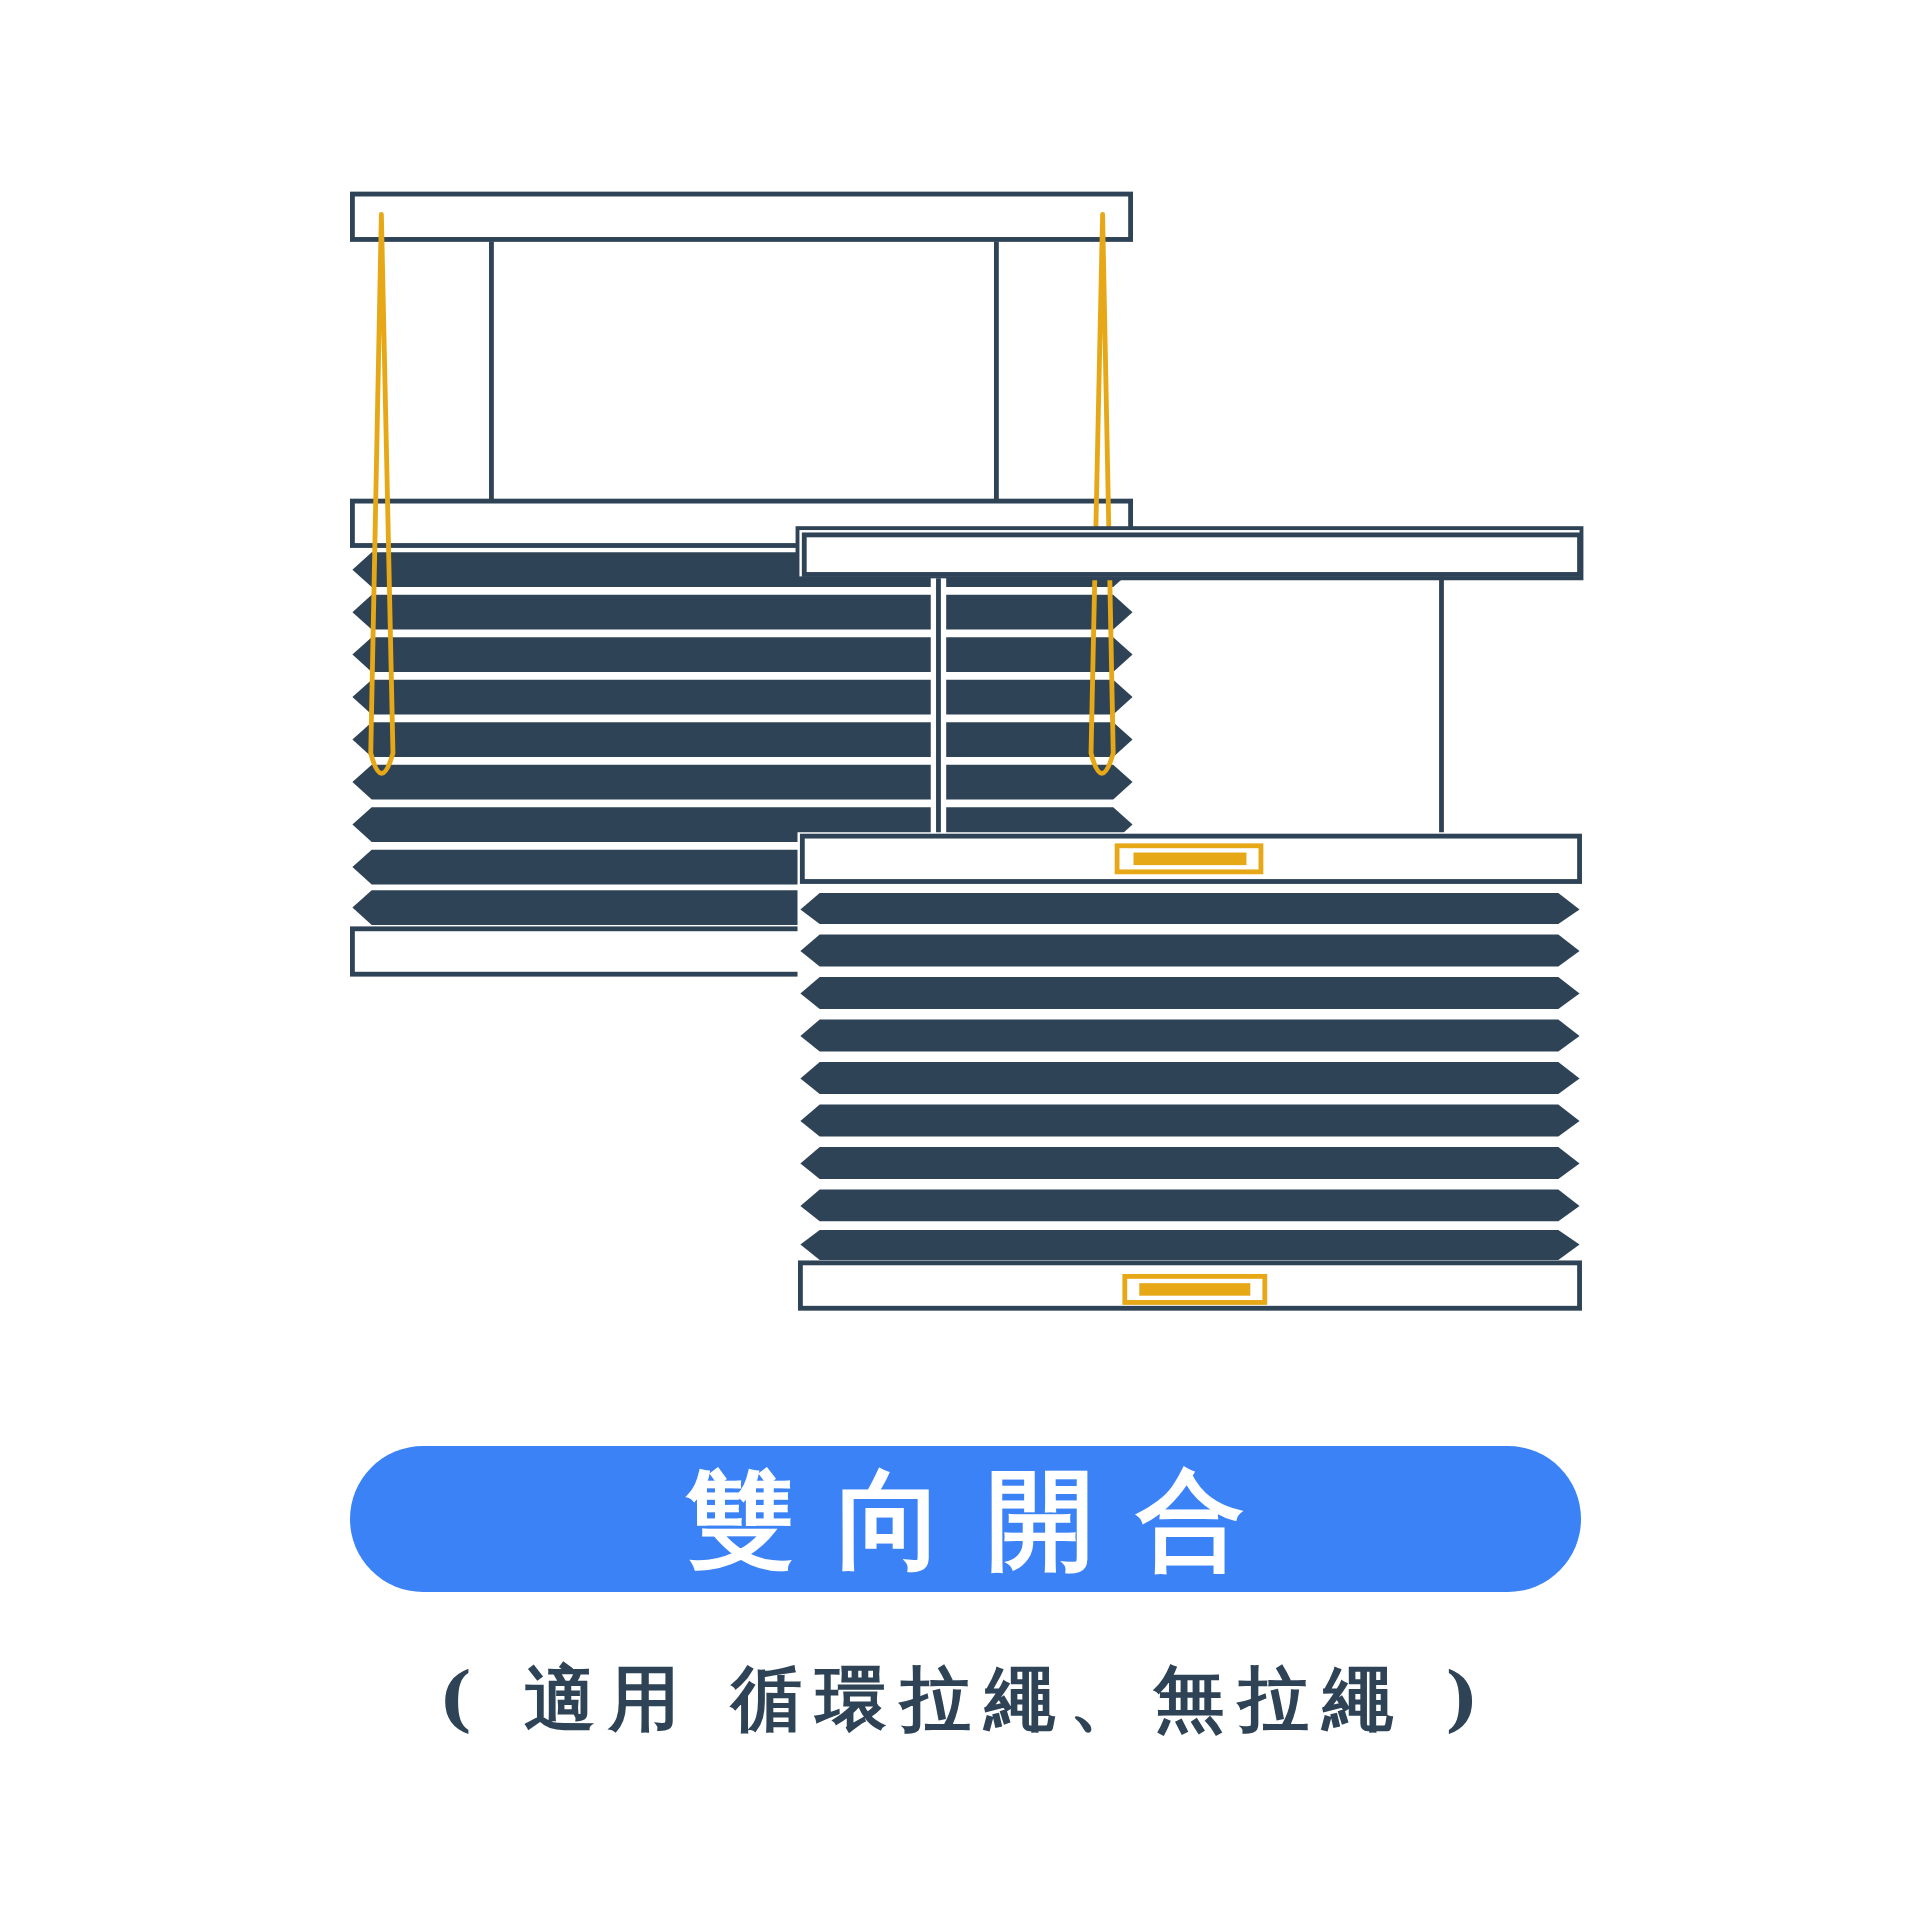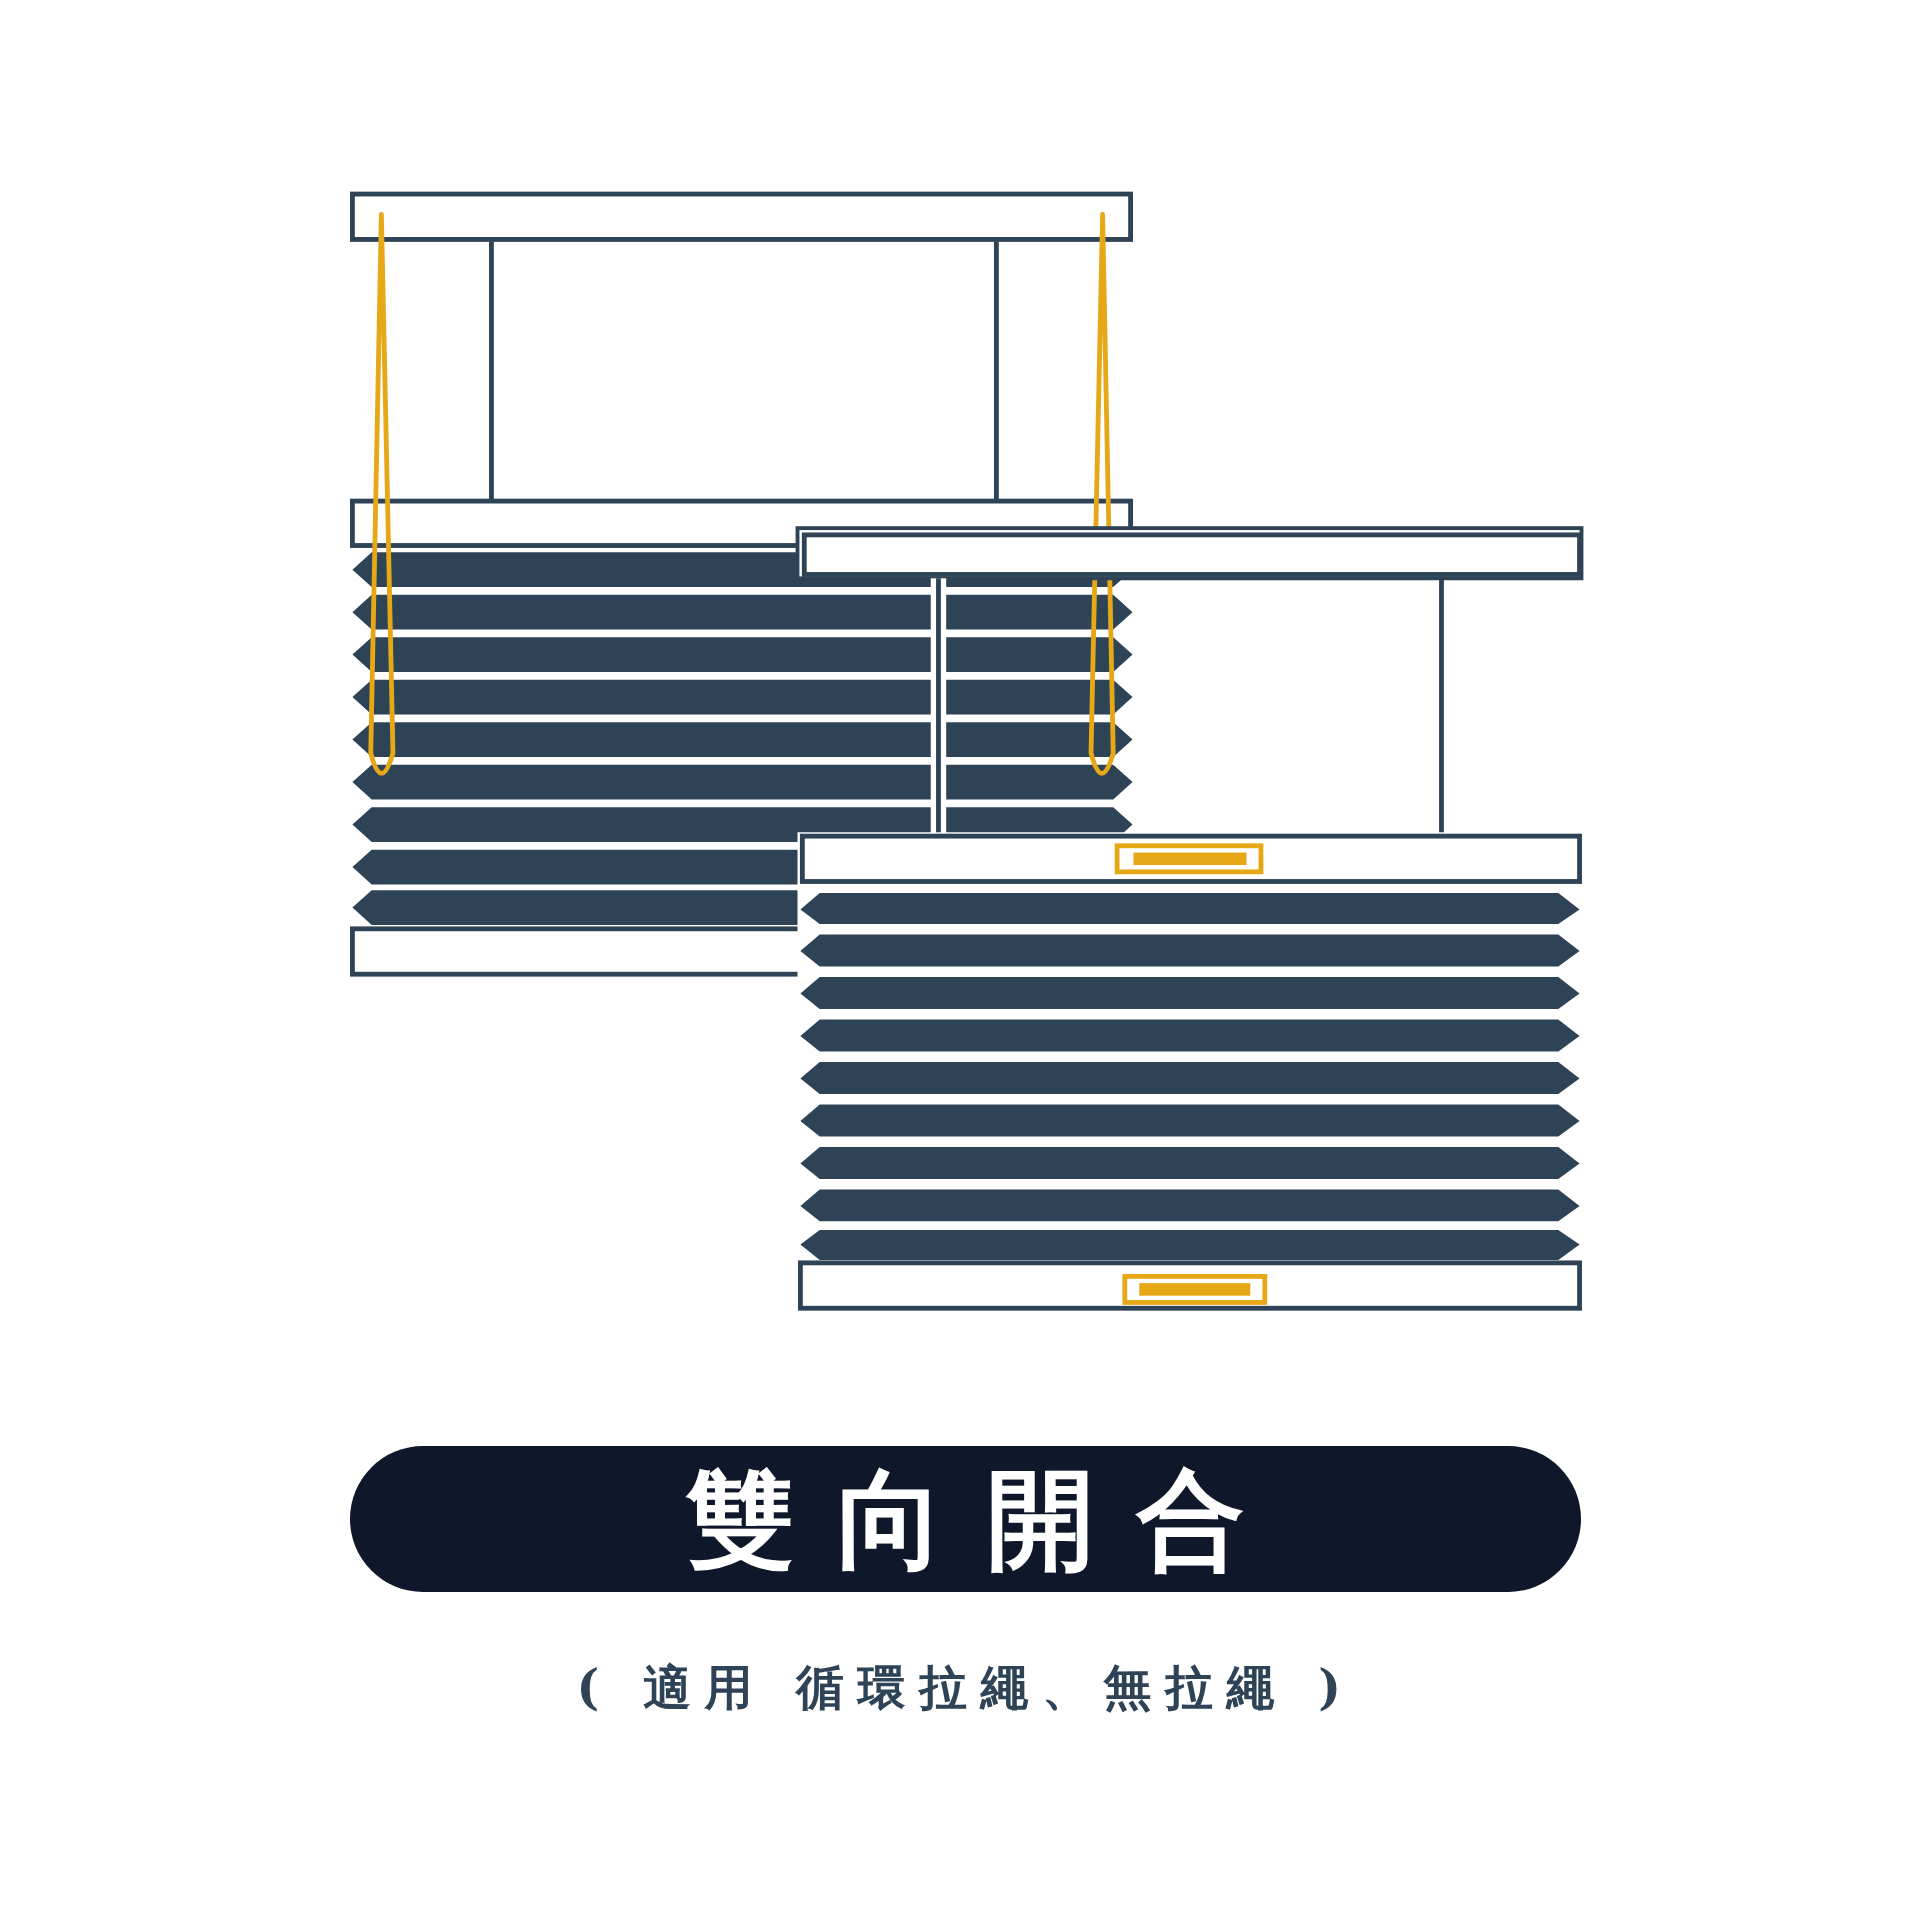--- a/index.html
+++ b/index.html
@@ -8,21 +8,21 @@
   .title-pill {
     position: absolute; left: 350px; top: 1446px; width: 1231px; height: 146px;
     border-radius: 73px; display: flex; align-items: center; justify-content: center;
   }
   .title-text {
     color: #ffffff; font-family: "DejaVu Serif", serif; font-size: 108px; font-weight: bold;
     letter-spacing: 42px; margin-right: -42px; line-height: 1;
   }
   .caption {
     position: absolute; left: 0; top: 1663px; width: 1931px; text-align: center;
-    font-family: "DejaVu Serif", serif; font-size: 48px; font-weight: bold; letter-spacing: 13.5px; line-height: 1;
+    font-family: "DejaVu Serif", serif; font-size: 71px; font-weight: bold; letter-spacing: 13.5px; line-height: 1;
   }
 </style>
 </head>
 <body>
 
 <svg id="art" viewBox="0 0 2000 2000" xmlns="http://www.w3.org/2000/svg">
   <defs>
     
   </defs>
 
@@ -87,18 +87,18 @@
 
     <rect x="829" y="1308" width="807" height="47" fill="#fff" stroke="#2e4356" stroke-width="5"></rect>
 
     <g>
       <rect x="1165" y="1322" width="145" height="27" fill="#fff" stroke="#e6a817" stroke-width="5"></rect>
       <rect x="1180" y="1329" width="115" height="13" fill="#e6a817"></rect>
     </g>
   </g>
 </svg>
 
-<div class="title-pill" style="background:#0f172a;">
+<div class="title-pill" style="background:#3b82f6;">
   <span class="title-text">雙向開合</span>
 </div>
 
 <div class="caption" style="color:#2e4356;">( 適用 循環拉繩、無拉繩 )</div>
 
 
 </body></html>

